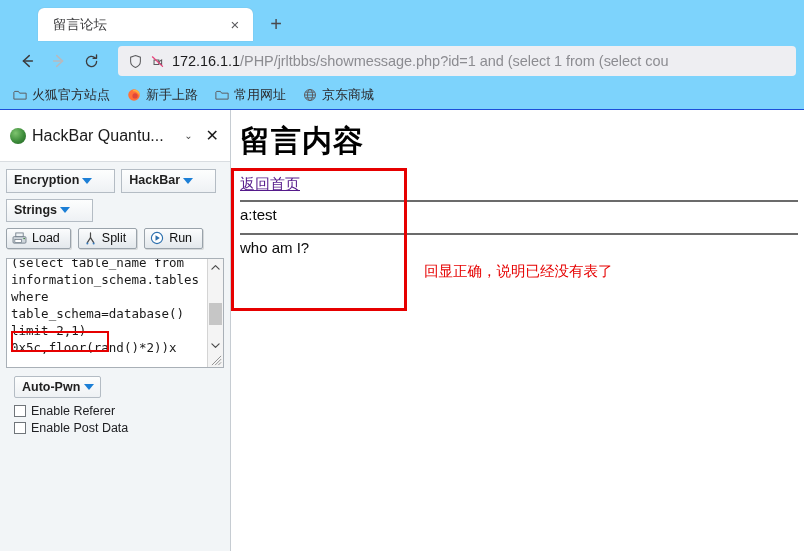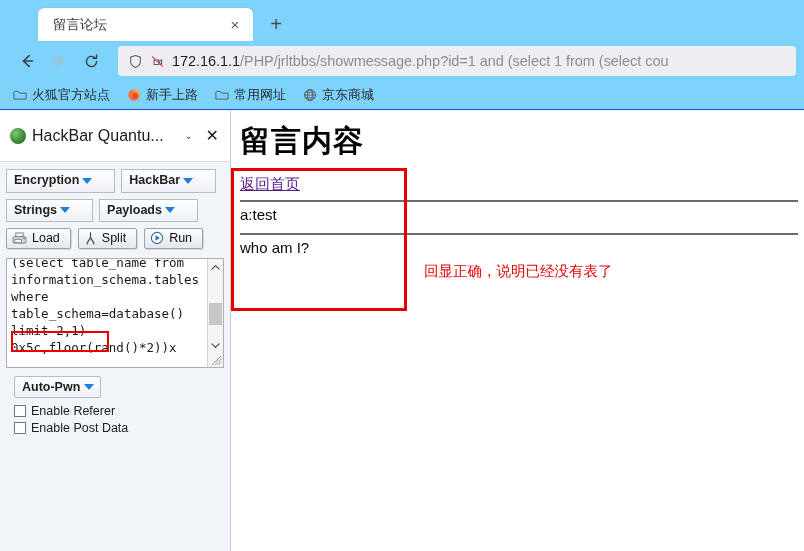--- a/index.html
+++ b/index.html
@@ -422,24 +422,20 @@
             <span class="caret"></span>
           </div>
         </div>
 
 
         <div class="btnrow">
           <div class="dbtn">
             <span>Strings</span>
             <span class="caret"></span>
           </div>
-          <div class="dbtn">
-            <span>Payloads</span>
-            <span class="caret"></span>
-          </div>
         </div>
 
         <div class="actrow">
           <div class="abtn">
             <span>
               <svg width="15" height="13" viewBox="0 0 16 14">
                 <rect x="1" y="5" width="14" height="7" rx="1.2" fill="#cfd6dc" stroke="#6d7a86" stroke-width="0.9"></rect>
                 <rect x="4" y="1" width="8" height="4" fill="#eef2f5" stroke="#6d7a86" stroke-width="0.9"></rect>
                 <rect x="3" y="8.2" width="7" height="3.2" fill="#ffffff" stroke="#6d7a86" stroke-width="0.8"></rect>
                 <circle cx="13" cy="7" r="0.9" fill="#3c7f3c"></circle>

